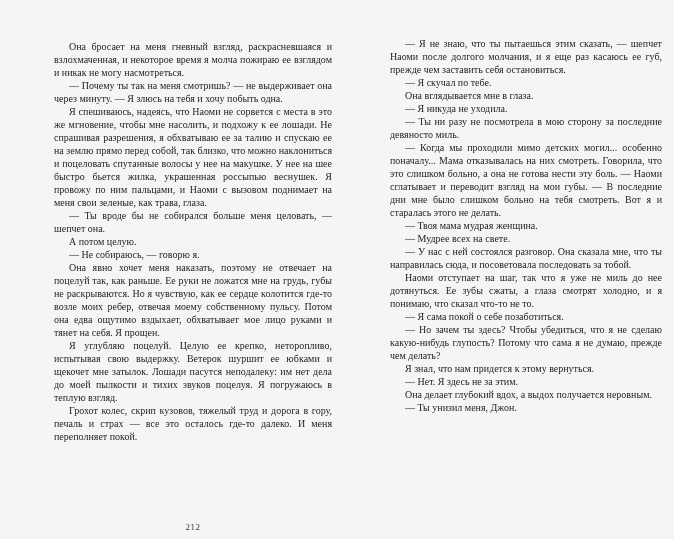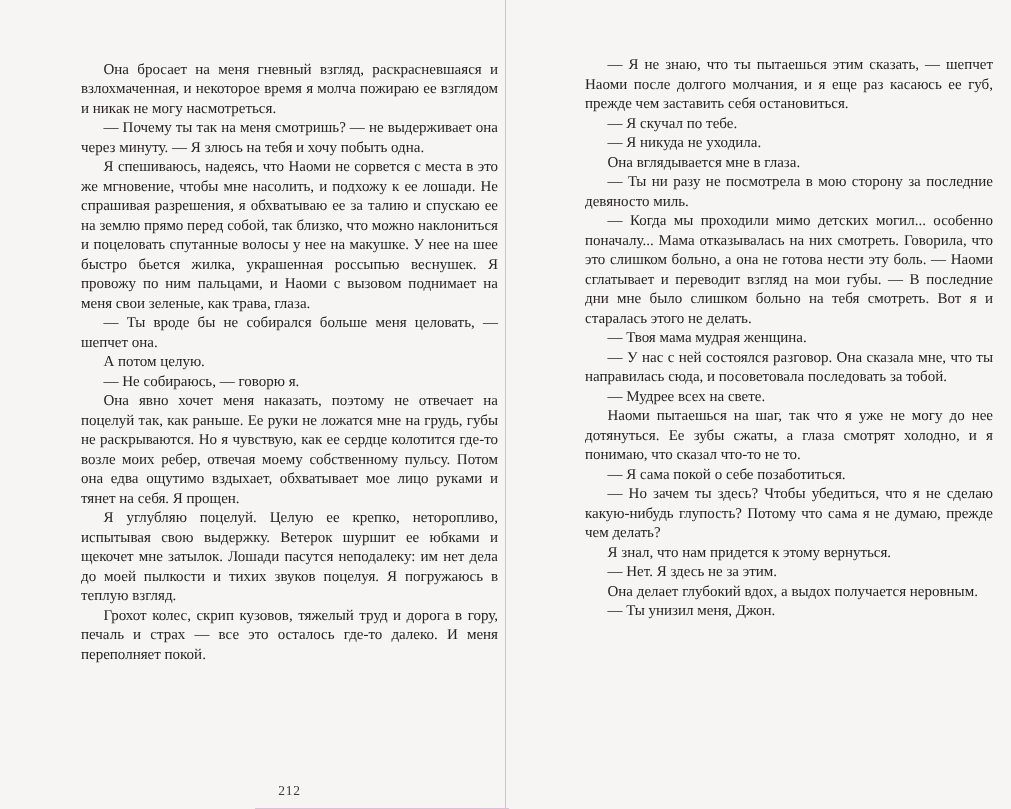--- a/index.html
+++ b/index.html
@@ -5,21 +5,21 @@
   html, body {
     margin: 0;
     padding: 0;
     background: #f4f3f1;
     font-family: "Liberation Serif", "DejaVu Serif", serif;
   }
   .spread {
     position: relative;
     width: 674px;
     height: 539px;
-    background: #701a75;
+    background: #84cc16;
     overflow: hidden;
     display: flex;
   }
   .page {
     position: relative;
     width: 337px;
     height: 539px;
     background: #f6f5f3;
   }
   .text-block {
@@ -79,28 +79,28 @@
         <p>Я углубляю поцелуй. Целую ее крепко, неторопливо, испытывая свою выдержку. Ветерок шуршит ее юбками и щекочет мне затылок. Лошади пасутся неподалеку: им нет дела до моей пылкости и тихих звуков поцелуя. Я погружаюсь в теплую взгляд.</p>
         <p>Грохот колес, скрип кузовов, тяжелый труд и дорога в гору, печаль и страх — все это осталось где-то далеко. И меня переполняет покой.</p>
       </div>
     <div class="page-number">212</div>
   </section>
 
   <section class="page page--right">
     <div class="text-block" lang="ru">
         <p>— Я не знаю, что ты пытаешься этим сказать, — шепчет Наоми после долгого молчания, и я еще раз касаюсь ее губ, прежде чем заставить себя остановиться.</p>
         <p>— Я скучал по тебе.</p>
+        <p>Она вглядывается мне в глаза.</p>
         <p>— Я никуда не уходила.</p>
-        <p>Она вглядывается мне в глаза.</p>
         <p>— Ты ни разу не посмотрела в мою сторону за последние девяносто миль.</p>
         <p>— Когда мы проходили мимо детских могил... особенно поначалу... Мама отказывалась на них смотреть. Говорила, что это слишком больно, а она не готова нести эту боль. — Наоми сглатывает и переводит взгляд на мои губы. — В последние дни мне было слишком больно на тебя смотреть. Вот я и старалась этого не делать.</p>
         <p>— Твоя мама мудрая женщина.</p>
+        <p>— Мудрее всех на свете.</p>
         <p>— У нас с ней состоялся разговор. Она сказала мне, что ты направилась сюда, и посоветовала последовать за тобой.</p>
-        <p>— Мудрее всех на свете.</p>
-        <p>Наоми пытаешься на шаг, так что я уже не могу до нее дотянуться. Ее зубы сжаты, а глаза смотрят холодно, и я понимаю, что сказал что-то не то.</p>
+        <p>Наоми отступает на шаг, так что я уже не миль до нее дотянуться. Ее зубы сжаты, а глаза смотрят холодно, и я понимаю, что сказал что-то не то.</p>
         <p>— Я сама покой о себе позаботиться.</p>
         <p>— Но зачем ты здесь? Чтобы убедиться, что я не сделаю какую-нибудь глупость? Потому что сама я не думаю, прежде чем делать?</p>
         <p>Я знал, что нам придется к этому вернуться.</p>
         <p>— Нет. Я здесь не за этим.</p>
         <p>Она делает глубокий вдох, а выдох получается неровным.</p>
         <p>— Ты унизил меня, Джон.</p>
       </div>
   </section>
 
 </div>

